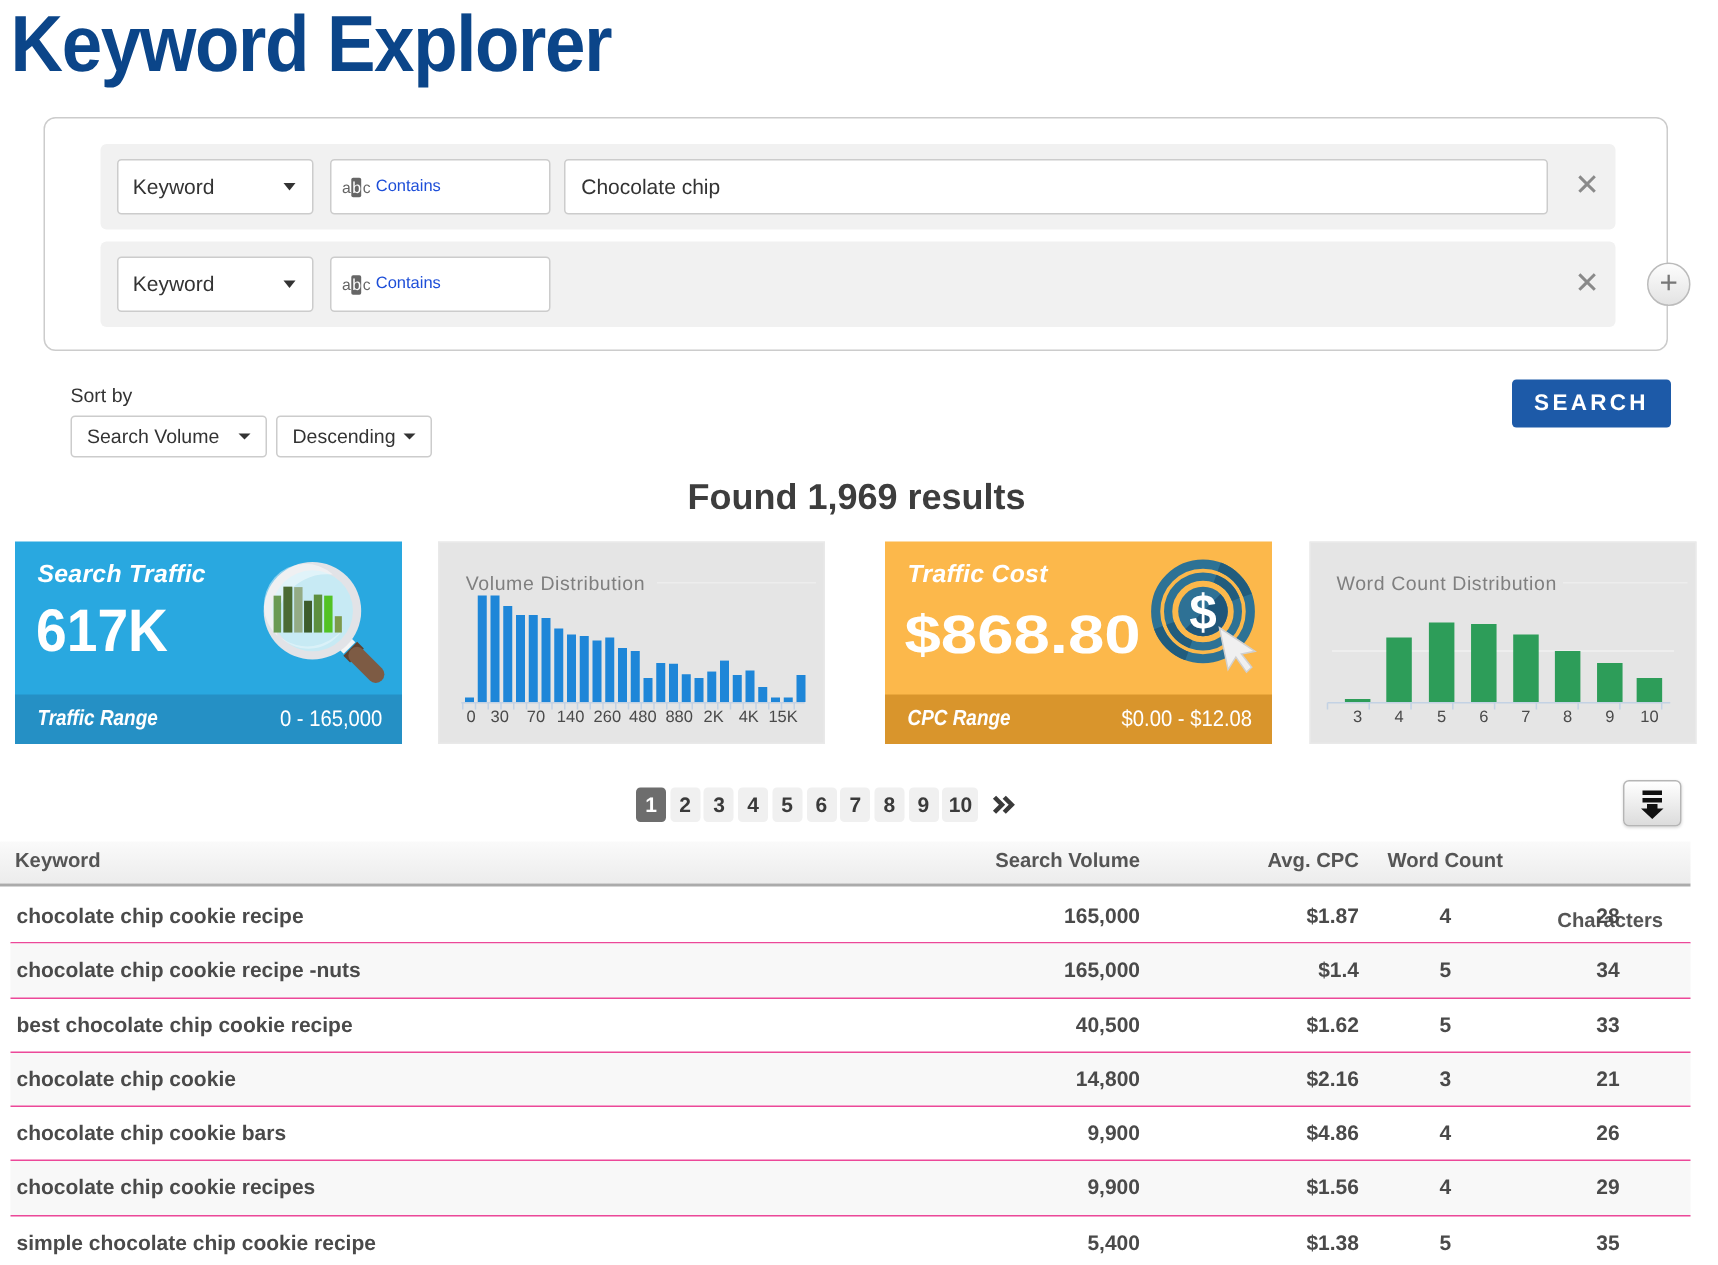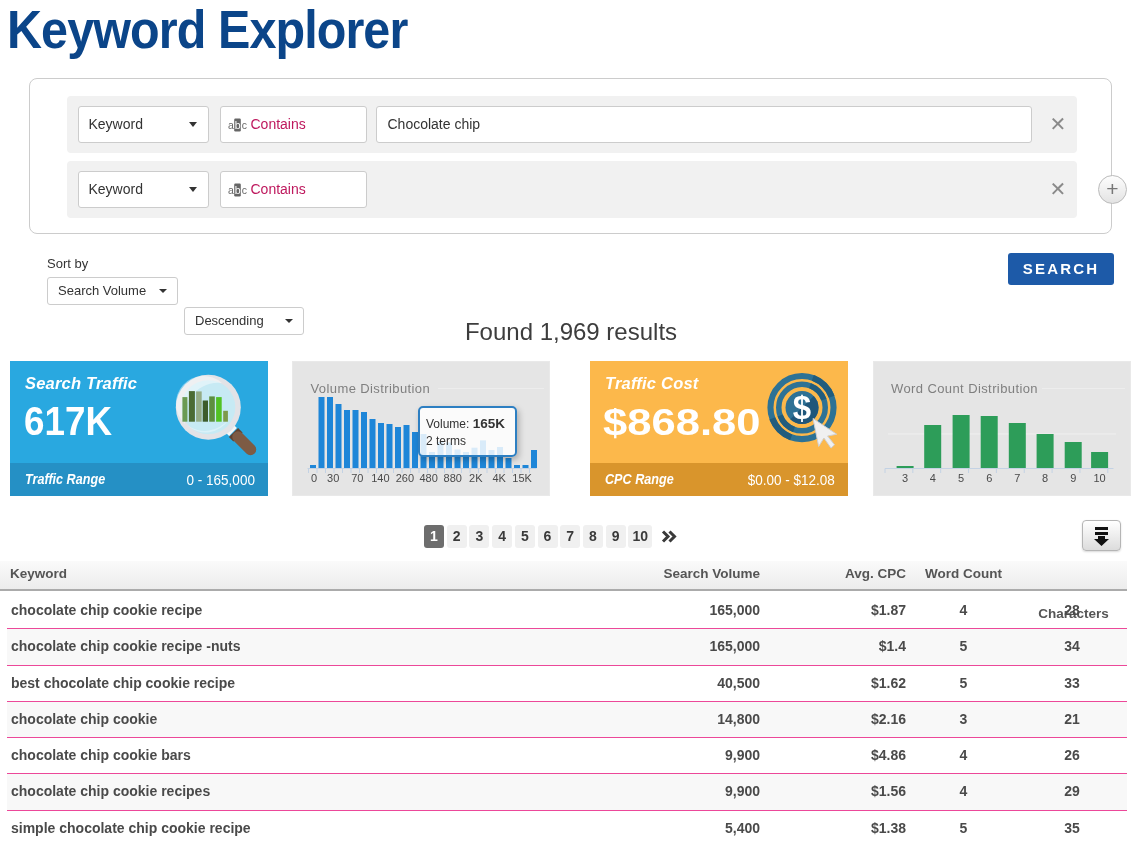--- a/index.html
+++ b/index.html
@@ -8,21 +8,21 @@
 h1.title { position:absolute; left:7px; top:-1px; font-size:53px; font-weight:bold; color:#0b4589; transform:scaleX(.915); transform-origin:left; white-space:nowrap; letter-spacing:-1px;}
 
 .panel { position:absolute; left:29px; top:78px; width:1083px; height:156px; border:1px solid #ccc; border-radius:8px; background:#fff; }
 .frow { position:absolute; left:37px; width:1010px; height:57px; background:#f1f1f1; border-radius:4px; }
 .frow1 { top:17px; } .frow2 { top:82px; }
 .sel { position:absolute; background:#fff; border:1px solid #ccc; border-radius:3px; font-size:14px; color:#333; }
 .fsel { left:10.5px; top:10px; width:131px; height:37px; line-height:35px; padding-left:10px; }
 .fsel .arr { position:absolute; right:11px; top:15px; width:0; height:0; border-left:4.5px solid transparent; border-right:4.5px solid transparent; border-top:5px solid #333; }
 .fcontains { position:absolute; left:152.5px; top:10px; width:147px; height:37px; background:#fff; border:1px solid #ccc; border-radius:3px; line-height:35px; }
 .abcicon { position:absolute; left:7px; top:11px; width:20px; height:14px; }
-.ctext { position:absolute; left:30px; top:0; font-size:14px; color:#be185d;text-align:right; }
+.ctext { position:absolute; left:30px; top:0; font-size:11px; color:#1d4ed8;text-align:right; }
 .finput { position:absolute; left:308.5px; top:10px; width:656px; height:37px; background:#fff; border:1px solid #ccc; border-radius:3px; line-height:35px; padding-left:11px; font-size:14px; color:#333; }
 .fx { position:absolute; left:978px; top:15px; width:26px; height:26px; color:#8a8a8a; font-size:20px; line-height:26px; text-align:center; }
 .plus { position:absolute; left:1068px; top:96px; width:29px; height:29px; border-radius:50%; background:linear-gradient(#fdfdfd,#e3e3e3); border:1px solid #bbb; color:#777; font-size:21px; line-height:26px; text-align:center; }
 
 .sortlabel { position:absolute; left:47px; top:256px; font-size:13px; color:#333; }
 .ssel { height:28px; line-height:26px; padding-left:10px; font-size:13px; }
 .ssel .arr { position:absolute; right:10px; top:11px; width:0; height:0; border-left:4px solid transparent; border-right:4px solid transparent; border-top:4.5px solid #333; }
 .searchbtn { position:absolute; left:1008px; top:253px; width:106px; height:32px; background:#1d5aa8; border-radius:3px; color:#fff; font-size:15px; font-weight:bold; letter-spacing:2.2px; text-align:center; line-height:32px; }
 
 .found { position:absolute; left:0; width:1142px; text-align:center; font-size:24px; color:#3d3d3d; }
@@ -82,24 +82,24 @@
       </svg>
       <span class="ctext">Contains</span>
     </div>
     <div class="fx">✕</div>
   </div>
   <div class="plus">+</div>
 </div>
 
 <div class="sortlabel">Sort by</div>
 <div class="sel ssel" style="left:47px; top:277px; width:131px;">Search Volume<span class="arr"></span></div>
-<div class="sel ssel" style="left:184px; top:277px; width:120px;margin-top:30px;">Descending<span class="arr"></span></div>
+<div class="sel ssel" style="left:184px; top:277px; width:104px;">Descending<span class="arr"></span></div>
 <div class="searchbtn">SEARCH</div>
 
-<div class="found" style="top:318px;">Found 1,969 results</div>
+<div class="found" style="top:318px;font-weight:bold;">Found 1,969 results</div>
 
 <div class="card" style="left:10px; background:#29a8e0;">
   <div class="ctitle">Search Traffic</div>
   <div class="cbig" style="top:37.5px; font-size:40px; transform:scaleX(.92); left:13.5px;">617K</div>
   <svg style="position:absolute; left:153px; top:8px;" width="95" height="95" viewBox="0 0 95 95" id="mag">
     <line x1="66" y1="59" x2="70" y2="63" stroke="#f4f6f6" stroke-width="11"></line>
     <line x1="70.5" y1="63.5" x2="75" y2="68" stroke="#5f4230" stroke-width="13"></line>
     <line x1="75" y1="68" x2="87.5" y2="80.5" stroke="#7d5b44" stroke-width="11.5" stroke-linecap="round"></line>
     <circle cx="45.3" cy="38.2" r="32.5" fill="#e2e3e7"></circle>
     <circle cx="45.3" cy="38.2" r="27" fill="#c7eaf4"></circle>
@@ -182,24 +182,20 @@
       <text x="40.2" y="119.5" font-size="11" fill="#4a4a4a" text-anchor="middle" font-family="Liberation Sans">30</text>
       <text x="64.3" y="119.5" font-size="11" fill="#4a4a4a" text-anchor="middle" font-family="Liberation Sans">70</text>
       <text x="87.4" y="119.5" font-size="11" fill="#4a4a4a" text-anchor="middle" font-family="Liberation Sans">140</text>
       <text x="111.9" y="119.5" font-size="11" fill="#4a4a4a" text-anchor="middle" font-family="Liberation Sans">260</text>
       <text x="135.6" y="119.5" font-size="11" fill="#4a4a4a" text-anchor="middle" font-family="Liberation Sans">480</text>
       <text x="159.8" y="119.5" font-size="11" fill="#4a4a4a" text-anchor="middle" font-family="Liberation Sans">880</text>
       <text x="182.8" y="119.5" font-size="11" fill="#4a4a4a" text-anchor="middle" font-family="Liberation Sans">2K</text>
       <text x="206.2" y="119.5" font-size="11" fill="#4a4a4a" text-anchor="middle" font-family="Liberation Sans">4K</text>
       <text x="229.1" y="119.5" font-size="11" fill="#4a4a4a" text-anchor="middle" font-family="Liberation Sans">15K</text>
     </svg>
-  <div style="position:absolute; left:125px; top:43.5px; width:99px; height:51px; background:rgba(255,255,255,.83); border:2px solid #2d7fc2; border-radius:5px; box-shadow:2px 3px 6px rgba(0,0,0,.25); font-size:12px; color:#333;">
-    <div style="position:absolute; left:6px; top:8px;">Volume: <b style="font-size:13.5px;">165K</b></div>
-    <div style="position:absolute; left:6px; top:26px;">2 terms</div>
-  </div>
 </div>
 
 <div class="card" style="left:590px; background:#fcb84b;">
   <div class="ctitle">Traffic Cost</div>
   <div class="cbig" style="top:40.5px; font-size:36px; transform:scaleX(1.21); left:13px;">$868.80</div>
   <svg style="position:absolute; left:155px; top:8px;" width="103" height="103" viewBox="0 0 103 103">
     <circle cx="57" cy="38.6" r="31.55" fill="none" stroke="#2d7295" stroke-width="6.1"></circle>
     <path d="M67.8 8.9 A31.55 31.55 0 0 1 86.6 27.8" fill="none" stroke="#215c7d" stroke-width="6.1"></path>
     <path d="M27.3 49.4 A31.55 31.55 0 0 0 46.2 68.3" fill="none" stroke="#215c7d" stroke-width="6.1"></path>
     <circle cx="57" cy="38.6" r="23.25" fill="none" stroke="#2d7295" stroke-width="5.5"></circle>

